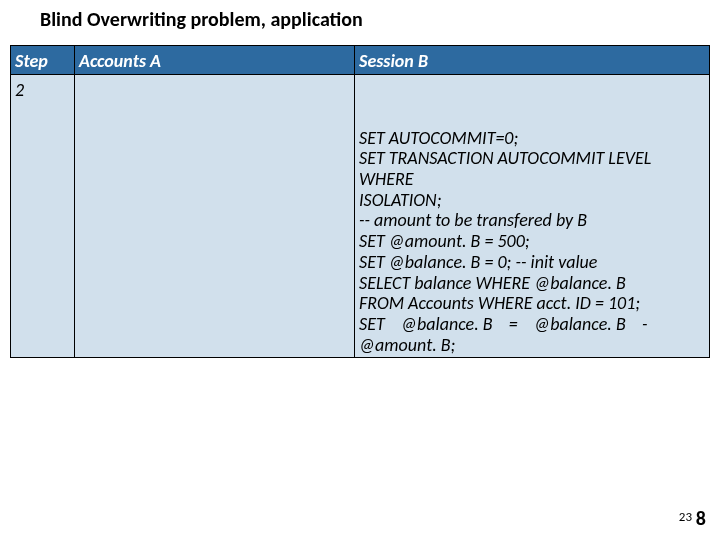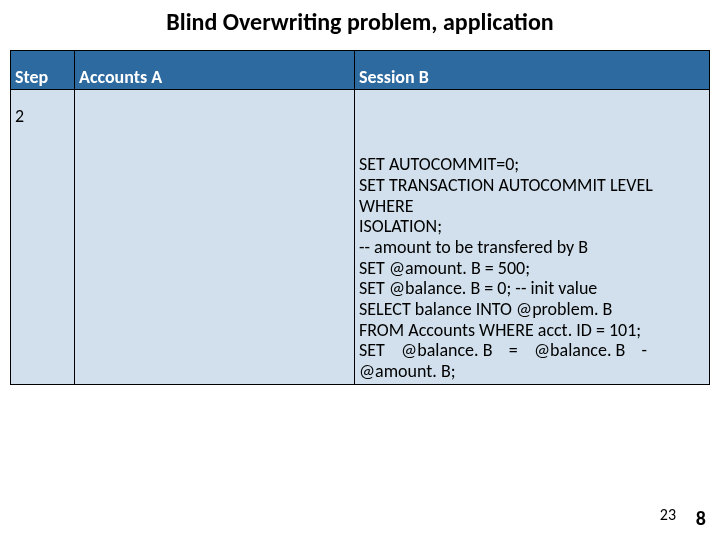--- a/index.html
+++ b/index.html
@@ -13,68 +13,68 @@
     overflow: hidden;
   }
   .slide {
     width: 720px;
     height: 540px;
     position: relative;
     box-sizing: border-box;
   }
   .title {
     font-weight: 700;
-    font-size: 24px;
+    font-size: 20px;
     line-height: 1.15;
-    text-align: center;
     color: #000;
     padding: 8px 40px 6px 40px;
   }
   .table-wrap {
     margin: 8px 10px 0 10px;
   }
   table {
     border-collapse: collapse;
     width: 100%;
     table-layout: fixed;
   }
   col.step { width: 64px; }
   col.sessA { width: 280px; }
   col.sessB { width: auto; }
   td {
     border: 1px solid #000;
     vertical-align: top;
-    padding: 16px 4px 2px 4px;
+    padding: 5px 4px 2px 4px;
     font-family: Calibri, Arial, sans-serif;
     font-size: 18px;
     line-height: 1.15;
     color: #000;
+    font-style: italic;
   }
   tr.header-row td {
     background: #2d6aa0;
     color: #fff;
     font-weight: 700;
   }
   .body-cell {
     background: #d1e0ec;
   }
   .code-block {
     font-family: Calibri, Arial, sans-serif;
     font-size: 18px;
     line-height: 1.15;
     text-align: justify;
     text-align-last: left;
     white-space: normal;
     margin-top: 48px;
   }
   .footer-num-23 {
     position: absolute;
-    right: 44px;
+    right: 28px;
     bottom: 16px;
-    font-size: 16px;
+    font-size: 13px;
     color: #000;
   }
   .footer-num-8 {
     position: absolute;
     right: 14px;
     bottom: 10px;
     font-size: 20px;
     font-weight: 700;
     color: #000;
   }
@@ -106,21 +106,21 @@
         <td class="body-cell"></td>
         <td class="body-cell">
           <div class="code-block">
             <div>SET AUTOCOMMIT=0;</div>
             <div>SET TRANSACTION AUTOCOMMIT LEVEL</div>
             <div>WHERE</div>
             <div>ISOLATION;</div>
             <div>-- amount to be transfered by B</div>
             <div>SET @amount. B = 500;</div>
             <div>SET @balance. B = 0; -- init value</div>
-            <div>SELECT balance INTO @problem. B</div>
+            <div>SELECT balance WHERE @balance. B</div>
             <div>FROM Accounts WHERE acct. ID = 101;</div>
             <div>SET&nbsp;&nbsp;&nbsp;&nbsp;@balance. B&nbsp;&nbsp;&nbsp;&nbsp;=&nbsp;&nbsp;&nbsp;&nbsp;@balance. B&nbsp;&nbsp;&nbsp;&nbsp;-</div>
             <div>@amount. B;</div>
           </div>
         </td>
       </tr>
     </tbody>
       </table>
   </div>
 

